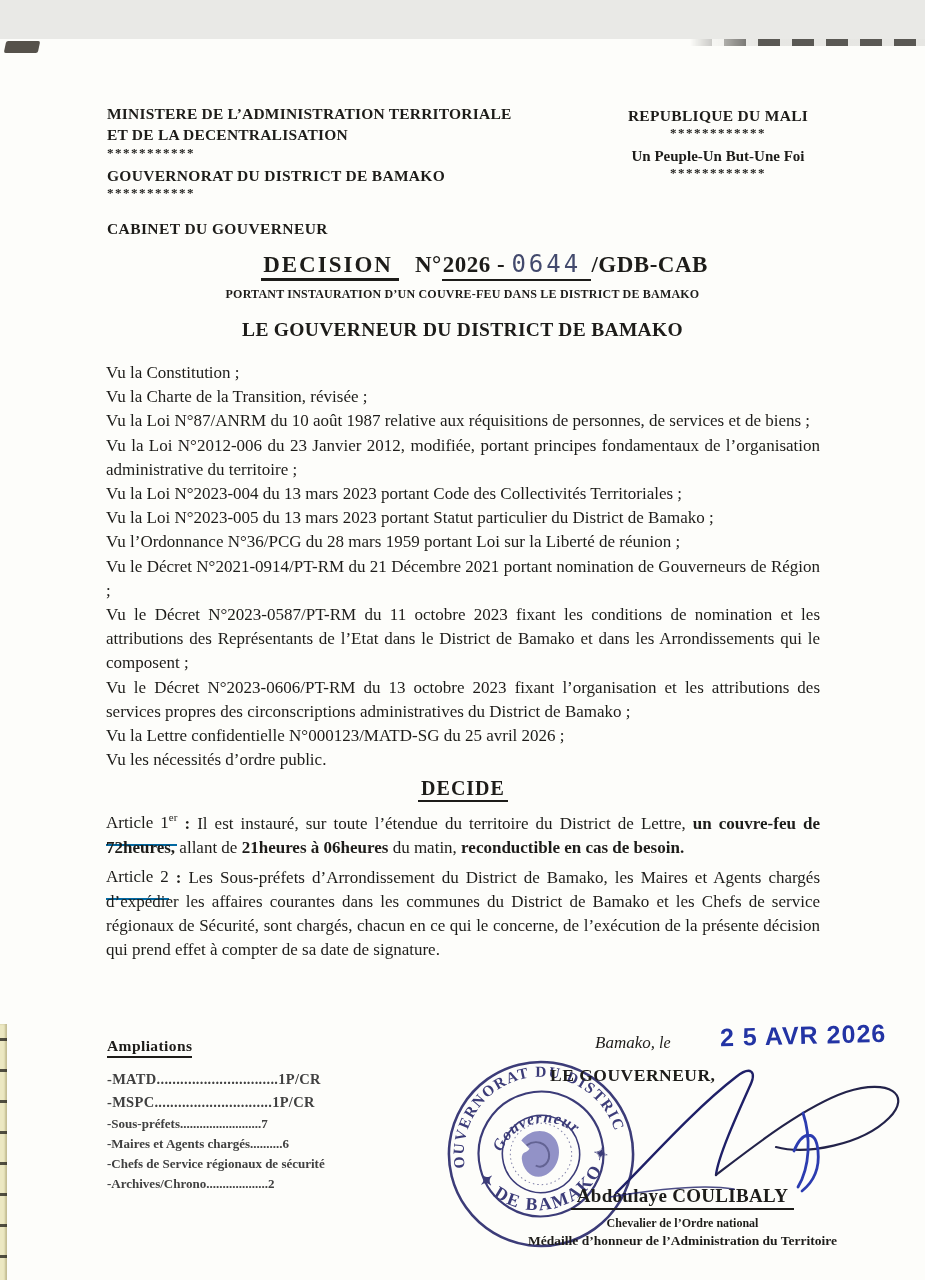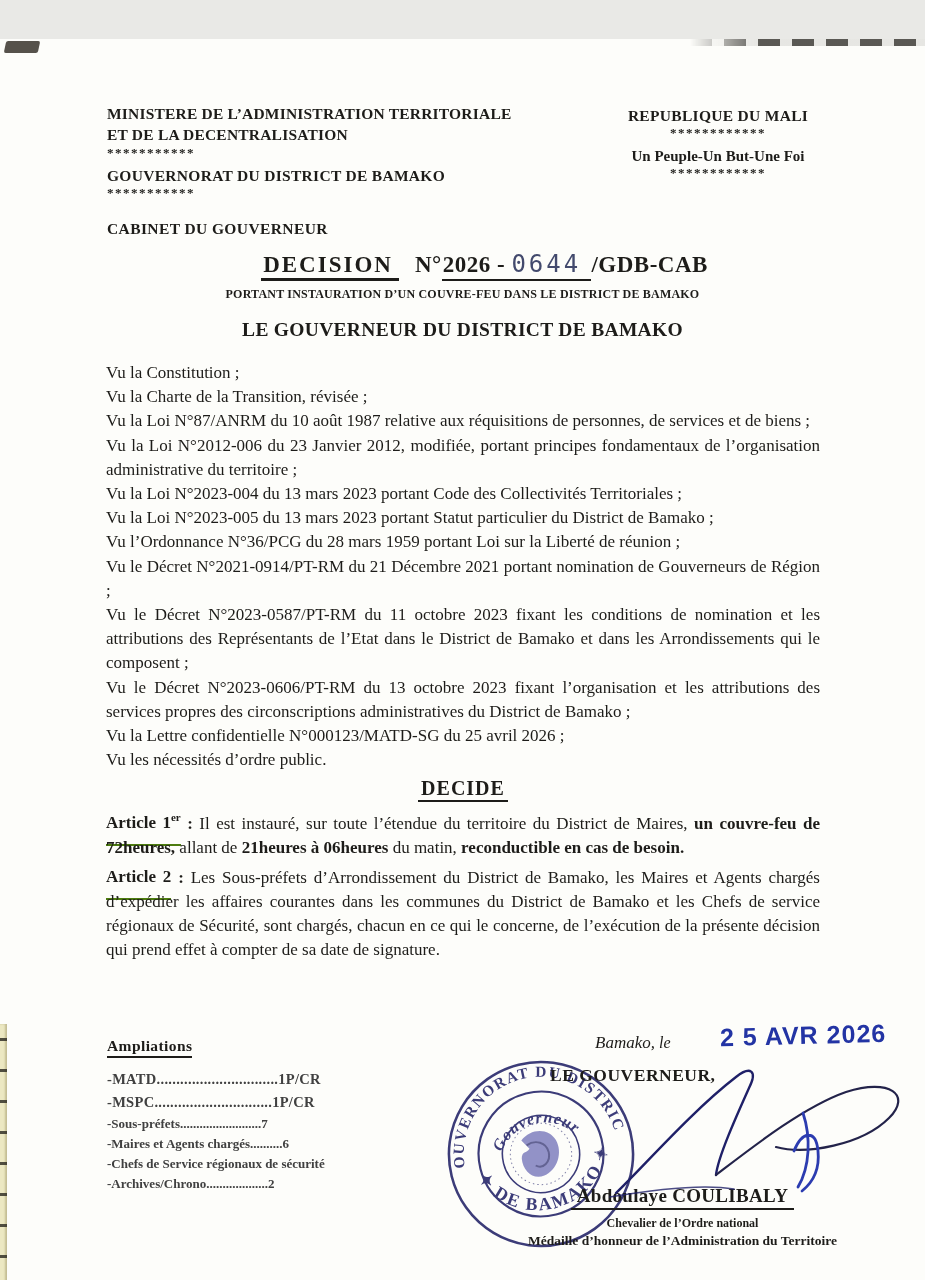--- a/index.html
+++ b/index.html
@@ -35,21 +35,21 @@
   .stamped-num{font-family:"DejaVu Sans Mono",monospace;font-weight:500;color:#434a6d;letter-spacing:3px;font-size:24px;}
   .subtitle{font-size:12px;font-weight:bold;margin-top:9px;letter-spacing:.2px;}
   .authority{font-size:19.5px;font-weight:bold;margin-top:17px;letter-spacing:.3px;}
 
   
   .doc-body{position:absolute;left:106px;top:322px;width:714px;font-size:17px;line-height:24.2px;}
   .vu{margin:0;text-align:justify;}
   .decide{ text-align:center;font-size:20px;font-weight:bold;margin:4px 0 5px 0;}
   .decide span{border-bottom:2.5px solid #1d1c19;padding:0 3px 1px 3px;letter-spacing:1px;}
   .article{margin:0;text-align:justify;}
-  .art-label{font-weight:bold;border-bottom:2px solid #4d7c0f;padding-bottom:12px;}
+  .art-label{font-weight:normal;border-bottom:2px solid #0369a1;padding-bottom:12px;}
   .art-label sup{font-size:11px;}
   .art-sep{font-weight:bold;}
   .article .b{font-weight:bold;}
 
   
   .ampliations{position:absolute;left:107px;top:998px;width:330px;}
   .amp-title{font-size:15.5px;font-weight:bold;border-bottom:2px solid #1d1c19;display:inline-block;padding-bottom:1px;letter-spacing:.4px;}
   .amp-items{margin-top:10px;}
   .amp-items p{margin:0;font-weight:bold;color:#404040;}
   .amp-big{font-size:14.5px;line-height:23px;letter-spacing:.3px;}
@@ -127,21 +127,21 @@
         <p class="vu">Vu le Décret N°2023-0606/PT-RM du 13 octobre 2023 fixant l’organisation et les attributions des services propres des circonscriptions administratives du District de Bamako ;</p>
 
         <p class="vu">Vu la Lettre confidentielle N°000123/MATD-SG du 25 avril 2026 ;</p>
 
         <p class="vu">Vu les nécessités d’ordre public.</p>
       </div>
 
     <p class="decide"><span>DECIDE</span></p>
 
     <p class="article">
-      <span class="art-label"><span>Article 1</span><sup>er</sup></span><span class="art-sep"> : </span><span><span>Il est instauré, sur toute l’étendue du territoire du District de Maires,</span><span class="b"> un couvre-feu de 72heures,</span><span> allant de </span><span class="b">21heures à 06heures</span><span> du matin,</span><span class="b"> reconductible en cas de besoin.</span></span>
+      <span class="art-label"><span>Article 1</span><sup>er</sup></span><span class="art-sep"> : </span><span><span>Il est instauré, sur toute l’étendue du territoire du District de Lettre,</span><span class="b"> un couvre-feu de 72heures,</span><span> allant de </span><span class="b">21heures à 06heures</span><span> du matin,</span><span class="b"> reconductible en cas de besoin.</span></span>
     </p>
 
     <p class="article">
       <span class="art-label"><span>Article 2</span><sup></sup></span><span class="art-sep"> : </span><span><span>Les Sous-préfets d’Arrondissement du District de Bamako, les Maires et Agents chargés d’expédier les affaires courantes dans les communes du District de Bamako et les Chefs de service régionaux de Sécurité, sont chargés, chacun en ce qui le concerne, de l’exécution de la présente décision qui prend effet à compter de sa date de signature.</span></span>
     </p>
   </div>
 
   <div class="ampliations">
     <div class="amp-title">Ampliations</div>
     <div class="amp-items">

